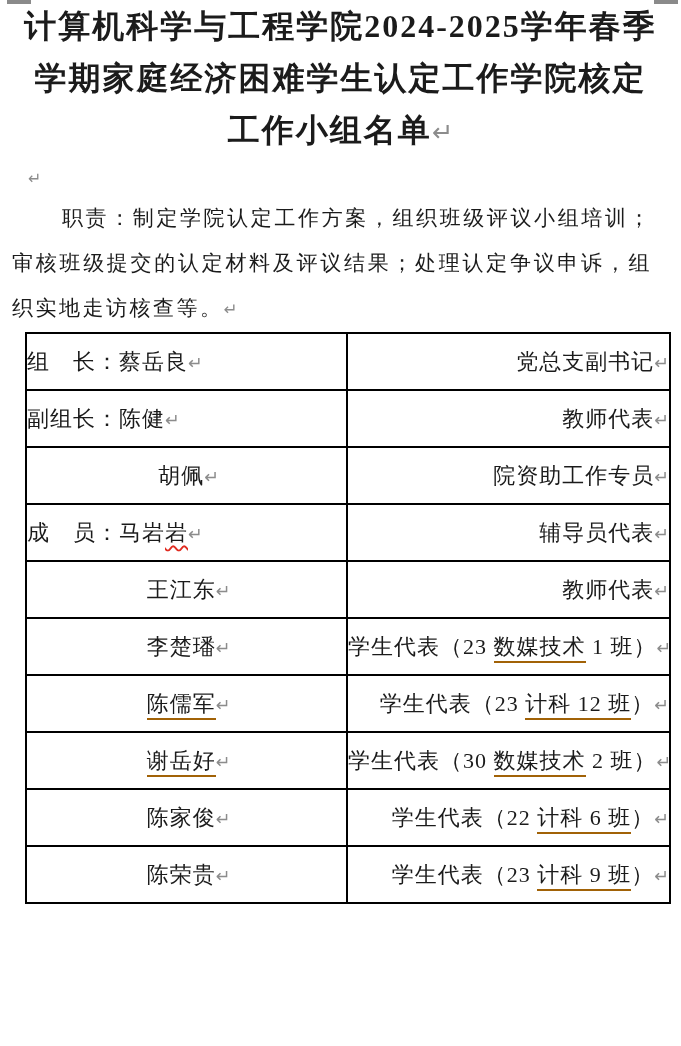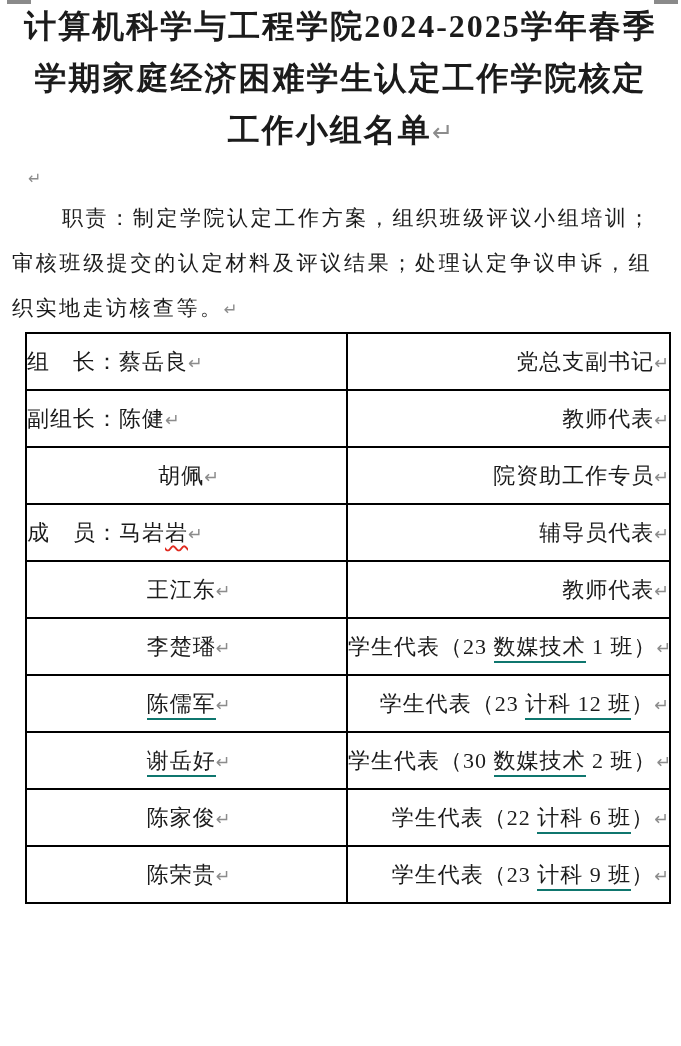--- a/index.html
+++ b/index.html
@@ -64,21 +64,21 @@
     padding: 0;
     vertical-align: middle;
     overflow: hidden;
     white-space: nowrap;
   }
   td.cell-left  { width: 321px; padding-left: 12px; text-align: left; }
   td.cell-left.centered { padding-left: 4px; text-align: center; }
   td.cell-right { width: 323px; padding-left: 8px; text-align: right; }
 
   .seg-blue {
-    border-bottom: 2px solid #0f766e;
+    border-bottom: 2px solid #a16207;
     padding-bottom: 2px;
   }
   .seg-red {
     text-decoration-line: underline;
     text-decoration-style: wavy;
     text-decoration-color: #e02b20;
     text-decoration-thickness: 2px;
     text-underline-offset: 5px;
   }
 </style>

